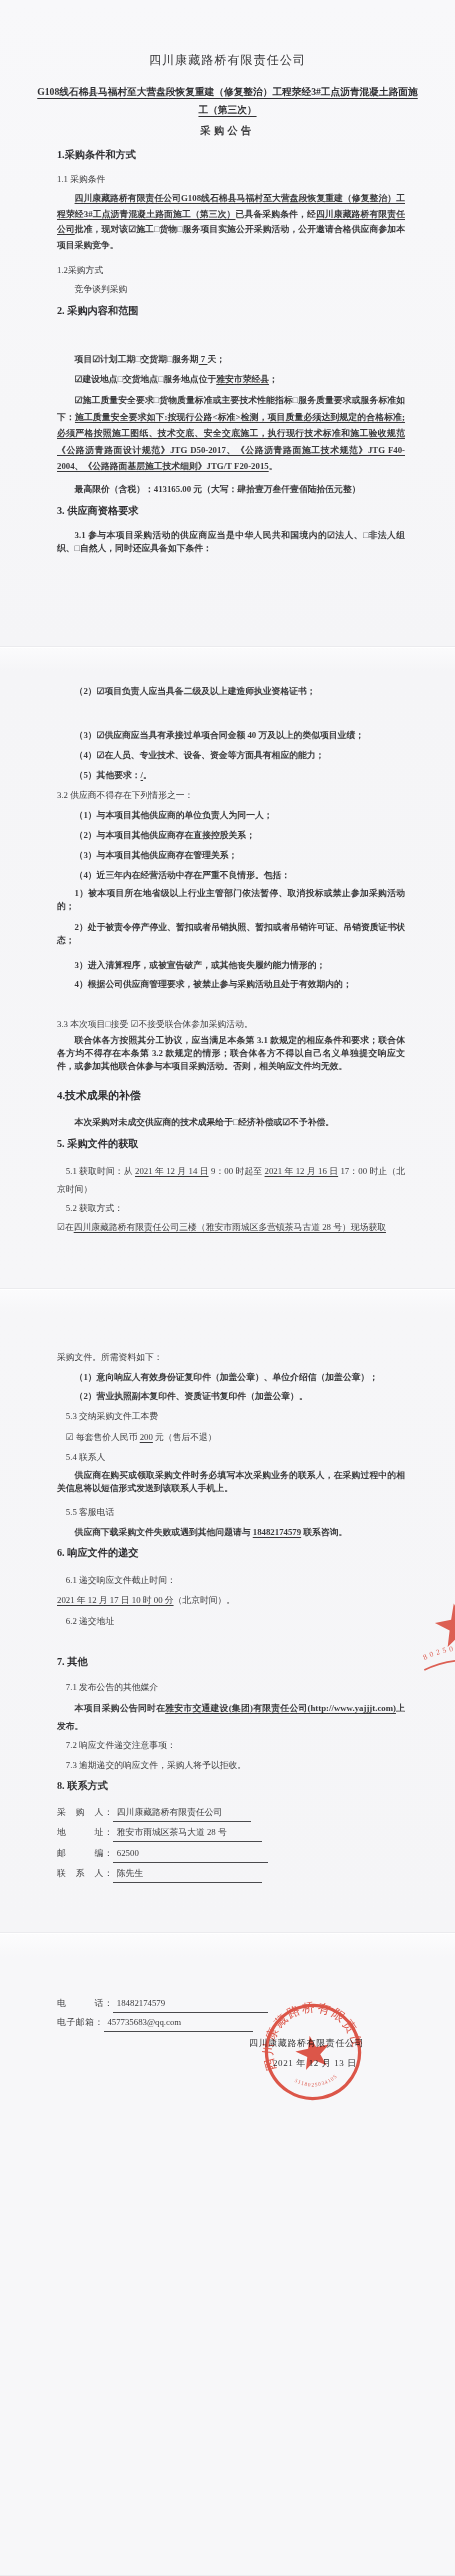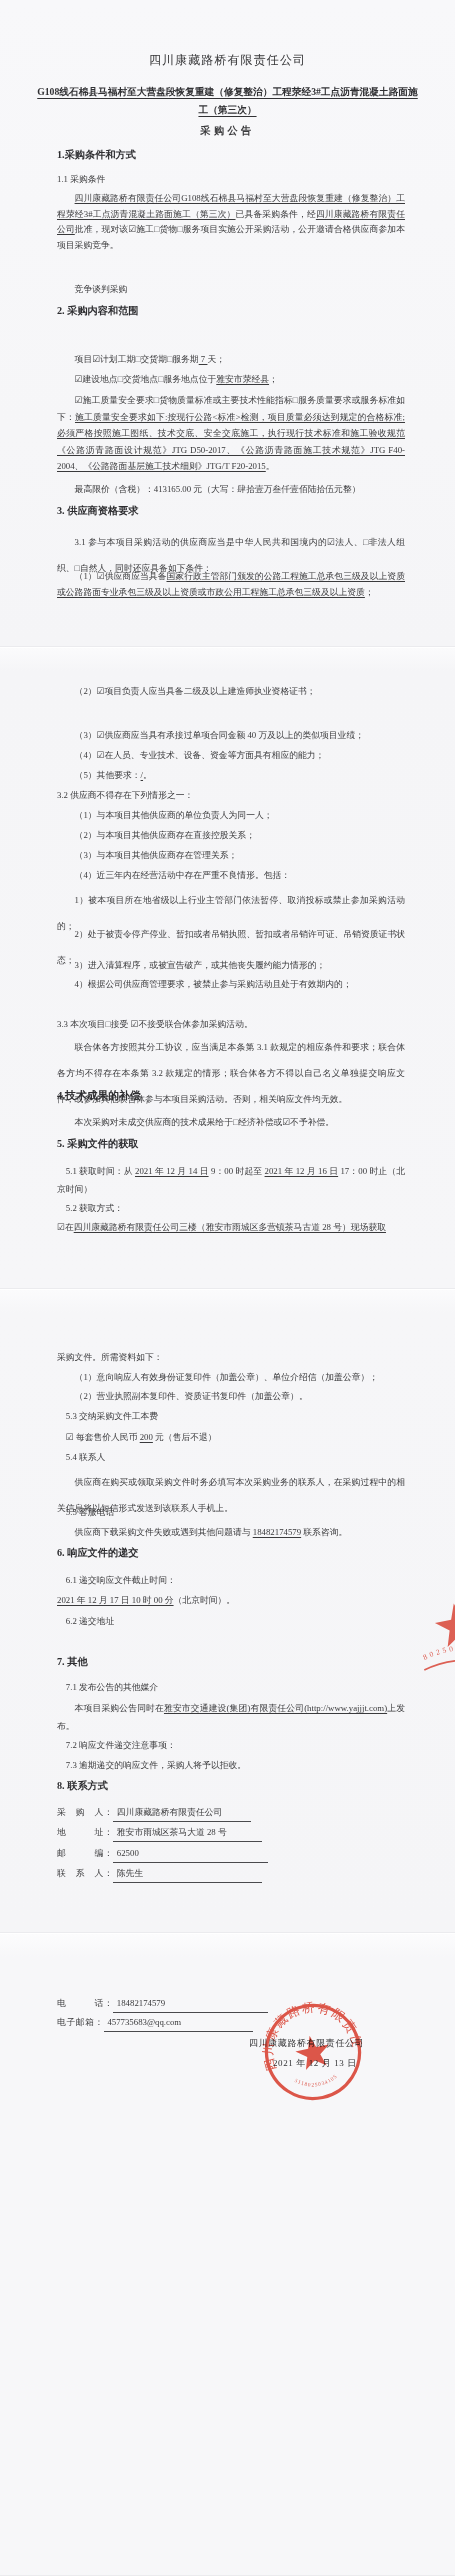--- a/index.html
+++ b/index.html
@@ -5,29 +5,29 @@
   html,body{margin:0;padding:0;background:#ffffff;}
   #canvas{position:relative;width:455px;height:2576px;background:#ffffff;overflow:hidden;
           font-family:"Liberation Serif","DejaVu Serif",serif;color:#3a3a3c;}
   .page{position:absolute;left:0;width:455px;background:#f6f6f8;border-bottom:0.6px solid #ebebee;}
   #pg1{top:0;height:646px;background:linear-gradient(#f8f8fa,#f5f5f7);}
   #pg2{top:648px;height:640px;background:linear-gradient(#fbfbfc,#f5f5f7 23px,#f6f6f8);}
   #pg3{top:1290px;height:642px;background:linear-gradient(#fbfbfc,#f6f6f8 23px,#f5f5f7);}
   #pg4{top:1934px;height:641px;background:linear-gradient(#fcfcfd,#f7f7f9 23px,#f7f7f9);}
   .blk{position:absolute;left:57px;width:348px;font-size:8.8px;line-height:16.5px;text-align:justify;z-index:1;}
   .center{left:34px;width:387px;text-align:center;}
-  .ind{text-indent:2em;}
+  .ind{text-indent:2em;font-weight:bold;}
   .pl{padding-left:2em;}
   .h{font-weight:bold;font-size:10.2px;color:#2d2d30;}
   .h2x{font-size:10.8px;}
   .title{font-size:12px;letter-spacing:1.1px;color:#343436;}
   .ptitle{font-weight:bold;font-size:9.7px;line-height:18px;text-decoration:underline;text-underline-offset:2.8px;color:#313134;}
   .ann{font-size:10.2px;font-weight:600;letter-spacing:3.4px;}
   .u{text-decoration:underline;text-underline-offset:2.3px;}
-  .lh31{line-height:26px;}
+  .lh31{line-height:13px;}
   .lh32{line-height:18px;}
   .lbl{letter-spacing:0.6px;}
   .fld{display:inline-block;border-bottom:0.6px solid #4a4a4d;padding:0 3.4px 0.6px 3.4px;min-width:131px;}
   .w260{min-width:148px;}
   .w250{min-width:142px;}
   .seal{position:absolute;color:#df3b2b;mix-blend-mode:multiply;z-index:3;}
   #main-seal{left:263px;top:2002px;width:100px;height:100px;opacity:.85;transform:rotate(-12deg);}
   #edge-seal{left:422px;top:1602px;width:75px;height:75px;opacity:.8;}
   .ftxt{font-size:9px;letter-spacing:0.6px;color:#343436;}
 </style>
@@ -41,31 +41,31 @@
   <div class="page" id="pg3"></div>
   <div class="page" id="pg4"></div>
 
   <div class="blk center title" style="top:52px">四川康藏路桥有限责任公司</div>
   <div class="blk center ptitle" style="top:83px">G108线石棉县马福村至大营盘段恢复重建（修复整治）工程荥经3#工点沥青混凝土路面施工（第三次）</div>
   <div class="blk center ann" style="top:123px">采购公告</div>
 
   <div class="blk h" style="top:147px">1.采购条件和方式</div>
   <div class="blk" style="top:171px">1.1 采购条件</div>
   <div class="blk ind" style="top:191px;line-height:15.6px"><span class="u">四川康藏路桥有限责任公司G108线石棉县马福村至大营盘段恢复重建（修复整治）工程荥经3#工点沥青混凝土路面施工（第三次）</span><span>已具备采购条件，经</span><span class="u">四川康藏路桥有限责任公司</span><span>批准，现对该☑施工□货物□服务项目实施公开采购活动，公开邀请合格供应商参加本项目采购竞争。</span></div>
+  <div class="blk" style="top:262px">1.2采购方式</div>
   <div class="blk pl" style="top:281px">竞争谈判采购</div>
 
   <div class="blk h" style="top:303px">2. 采购内容和范围</div>
   <div class="blk ind" style="top:351px"><span>项目☑计划工期□交货期□服务期</span><span class="u"> 7 </span><span>天；</span></div>
   <div class="blk ind" style="top:371px"><span>☑建设地点□交货地点□服务地点位于</span><span class="u">雅安市荥经县</span><span>；</span></div>
   <div class="blk ind" style="top:392px"><span>☑施工质量安全要求□货物质量标准或主要技术性能指标□服务质量要求或服务标准如下：</span><span class="u">施工质量安全要求如下:按现行公路&lt;标准&gt;检测，项目质量必须达到规定的合格标准;必须严格按照施工图纸、技术交底、安全交底施工，执行现行技术标准和施工验收规范《公路沥青路面设计规范》JTG D50-2017、《公路沥青路面施工技术规范》JTG F40-2004、《公路路面基层施工技术细则》JTG/T F20-2015</span><span>。</span></div>
   <div class="blk ind" style="top:481px">最高限价（含税）：413165.00 元（大写：肆拾壹万叁仟壹佰陆拾伍元整）</div>
 
   <div class="blk h" style="top:503px">3.  供应商资格要求</div>
   <div class="blk ind lh31" style="top:529px">3.1 参与本项目采购活动的供应商应当是中华人民共和国境内的☑法人、□非法人组织、□自然人，同时还应具备如下条件：</div>
-  <div class="blk ind" style="top:568px;line-height:16px"><span>（1）☑供应商应当具备</span><span class="u">国家行政主管部门颁发的公路工程施工总承包三级及以上资质或公路路面专业承包三级及以上资质或市政公用工程施工总承包三级及以上资质</span><span>；</span></div>
 
   <div class="blk ind" style="top:683px">（2）☑项目负责人应当具备二级及以上建造师执业资格证书；</div>
   <div class="blk ind" style="top:727px">（3）☑供应商应当具有承接过单项合同金额 40 万及以上的类似项目业绩；</div>
   <div class="blk ind" style="top:747px">（4）☑在人员、专业技术、设备、资金等方面具有相应的能力；</div>
   <div class="blk ind" style="top:767px"><span>（5）其他要求：</span><span class="u">/</span><span>。</span></div>
   <div class="blk" style="top:787px">3.2 供应商不得存在下列情形之一：</div>
   <div class="blk ind" style="top:807px">（1）与本项目其他供应商的单位负责人为同一人；</div>
   <div class="blk ind" style="top:827px">（2）与本项目其他供应商存在直接控股关系；</div>
   <div class="blk ind" style="top:847px">（3）与本项目其他供应商存在管理关系；</div>
   <div class="blk ind" style="top:867px">（4）近三年内在经营活动中存在严重不良情形。包括：</div>

